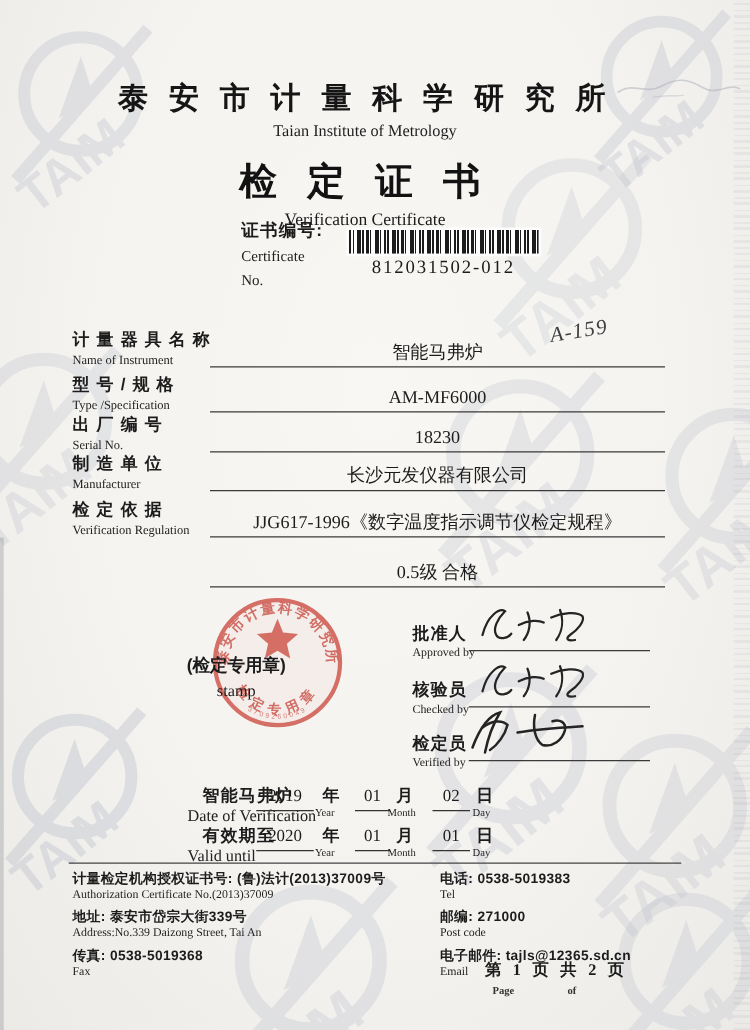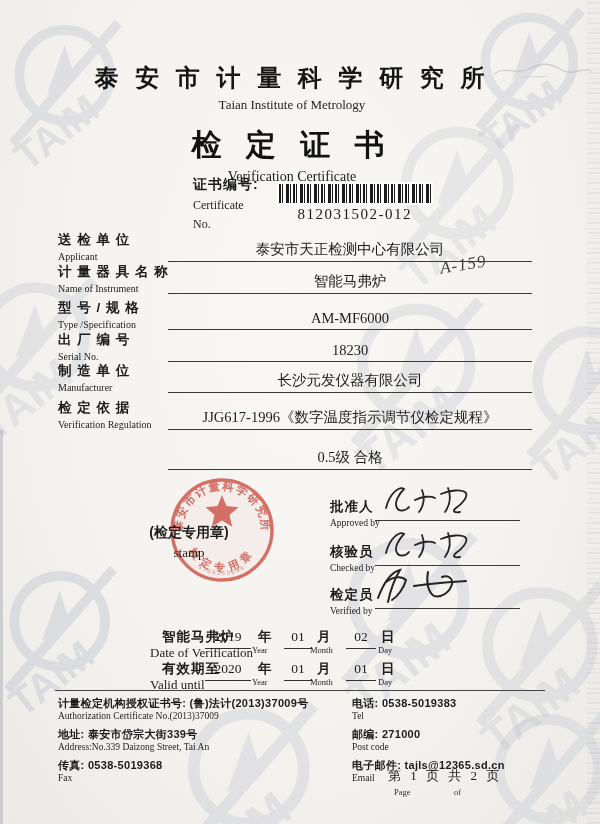--- a/index.html
+++ b/index.html
@@ -90,21 +90,21 @@
   .d { left:346px; width:30px; } .ucn-d { left:381px; } .uen-d { left:378px; }
 
   .sep { position:absolute; left:55px; top:690px; width:490px; height:1px; background:#444; }
 
   
   .fcol { position:absolute; top:697px; }
   .fcol-left { left:58px; width:292px; }
   .fcol-right { left:352px; width:235px; }
   .f-cn { font-size:11px; font-weight:bold; line-height:12px; letter-spacing:.3px; white-space:nowrap; }
   .f-en { font-size:9.5px; line-height:11px; margin:2px 0 6px; color:#1f1f1f; white-space:nowrap; }
-  .pagination { position:absolute; left:388px; top:767px; }
+  .pagination { position:absolute; left:388px; top:767px;font-weight:bold; }
   .pg-cn { font-size:13px; letter-spacing:3px; }
   .pg-en { position:relative; font-size:8.5px; color:#333; margin-top:2px; height:10px; }
   .pg-page { position:absolute; left:6px; } .pg-of { position:absolute; left:66px; }
 </style>
 </head>
 <body>
 
 <div id="page">
 
   <svg width="0" height="0" style="position:absolute" aria-hidden="true">
@@ -193,28 +193,20 @@
       <div class="certno-label-cn">证书编号:</div>
       <div class="certno-label-en serif">Certificate</div>
       <div class="certno-label-en serif">No.</div>
     </div>
     <div class="certno-right">
       <div class="barcode"></div>
       <div class="certno-num serif">812031502-012</div>
     </div>
   </div>
 
-  <div class="frow" style="top:231px">
-    <div class="flabel">
-        <div class="flabel-cn">送 检 单 位</div>
-        <div class="flabel-en serif">Applicant</div>
-      </div>
-    <div class="fvalue serif">泰安市天正检测中心有限公司</div>
-    <div class="fline"></div>
-  </div>
   <div class="frow" style="top:263px">
     <div class="flabel">
         <div class="flabel-cn">计 量 器 具 名 称</div>
         <div class="flabel-en serif">Name of Instrument</div>
       </div>
     <div class="fvalue serif">智能马弗炉</div>
     <div class="annotation serif">A-159</div>
     <div class="fline"></div>
   </div>
   <div class="frow" style="top:299px">

